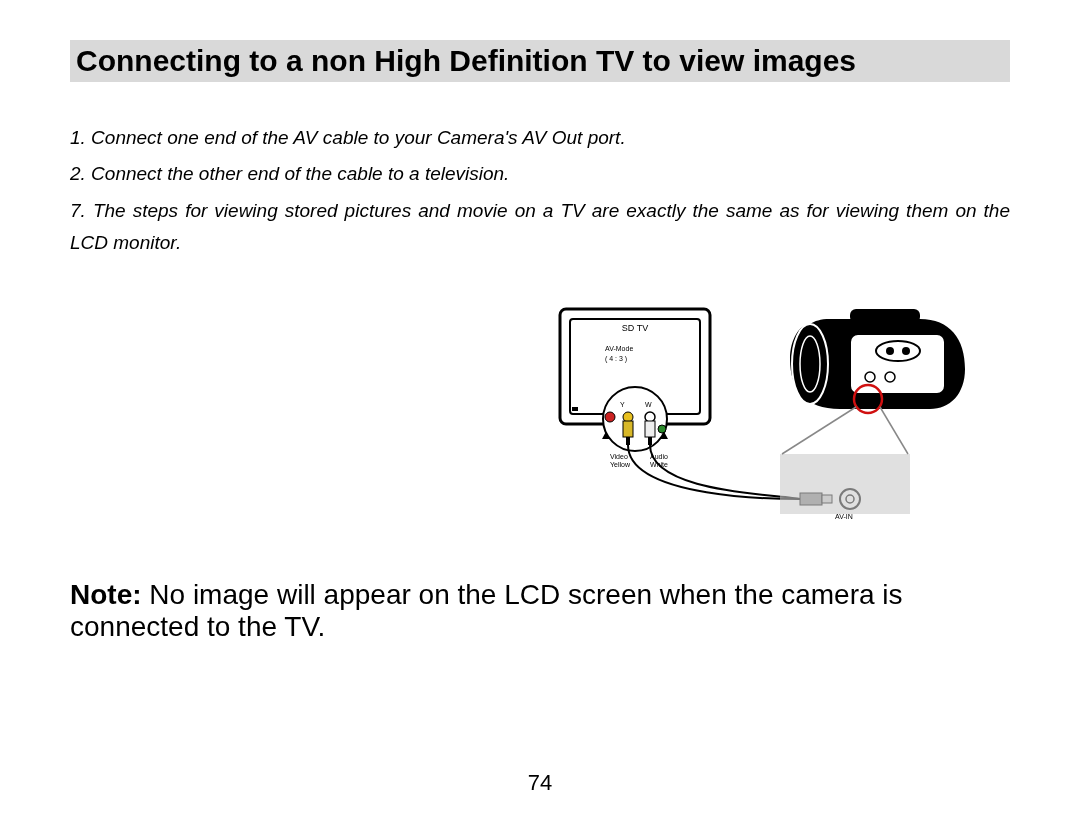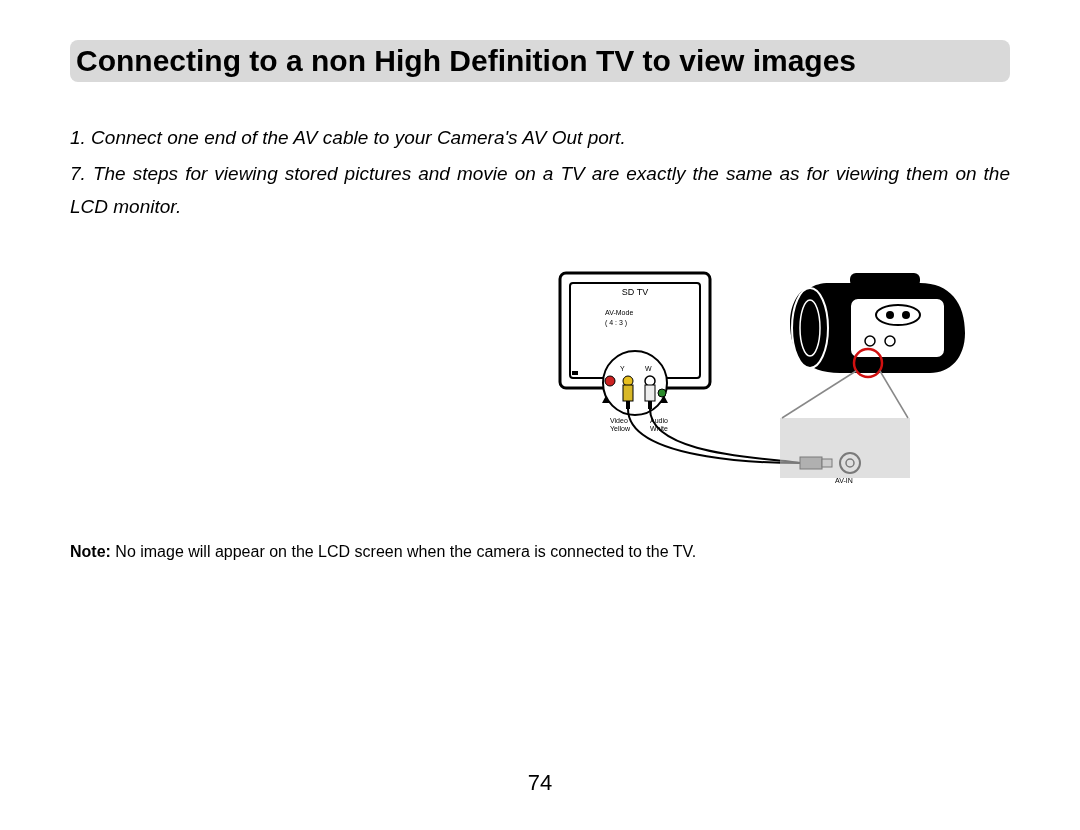--- a/index.html
+++ b/index.html
@@ -14,41 +14,40 @@
   .page {
     padding: 40px 70px 0 70px;
   }
   .title-bar {
     background: #d9d9d9;
     padding: 4px 6px;
     font-size: 30px;
     font-weight: bold;
     color: #000;
     margin-bottom: 40px;
-    border-radius: 8px;
   }
   .steps {
     font-size: 19px;
     line-height: 1.7;
     color: #000;
     margin-bottom: 40px;
   }
   .step {
     margin-bottom: 4px;
     text-align: justify;
     font-style: italic;
   }
   .diagram-wrap {
     width: 100%;
     display: flex;
     justify-content: flex-end;
     margin: 30px 0 50px 0;
   }
   .note {
-    font-size: 16px;
+    font-size: 28px;
     color: #000;
     margin-top: 24px;
   }
   .note-label {
     font-weight: bold;
   }
   .page-num {
     position: absolute;
     bottom: 34px;
     width: 100%;
@@ -59,20 +58,21 @@
   svg text { font-family: Arial, Helvetica, sans-serif; }
 </style>
 </head>
 <body>
 
 <div class="page">
   <div class="title-bar">Connecting to a non High Definition TV to view images</div>
 
   <div class="steps">
     <div class="step">1. Connect one end of the AV cable to your Camera's AV Out port.</div>
+    <div class="step">2. Connect the other end of the cable to a television.</div>
     <div class="step">7. The steps for viewing stored pictures and movie on a TV are exactly the same as for viewing them on the LCD monitor.</div>
   </div>
 
   <div class="diagram-wrap">
     <svg width="460" height="230" viewBox="0 0 460 230">
 
       <rect x="10" y="10" width="150" height="115" rx="6" ry="6" fill="#fff" stroke="#000" stroke-width="3"></rect>
       <rect x="20" y="20" width="130" height="95" rx="3" ry="3" fill="#fff" stroke="#000" stroke-width="2"></rect>
 
       <rect x="22" y="108" width="6" height="4" fill="#000"></rect>

